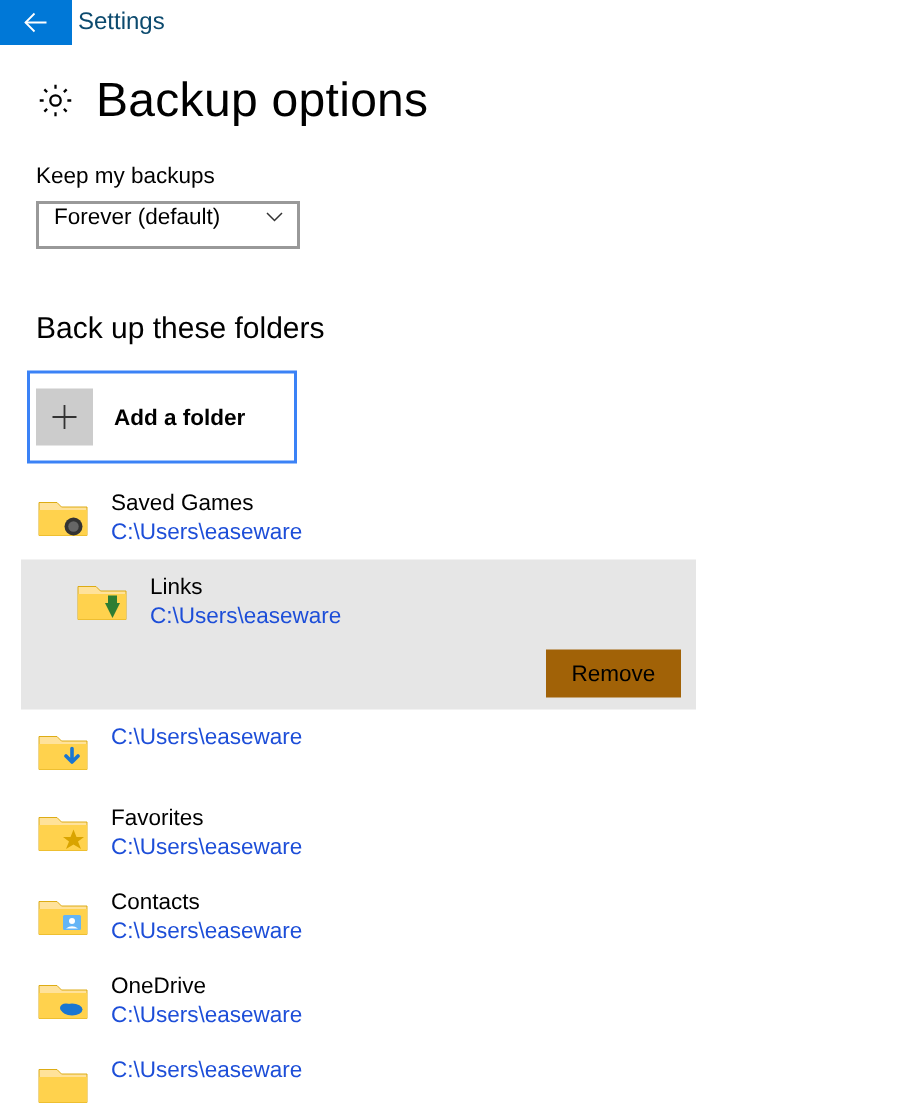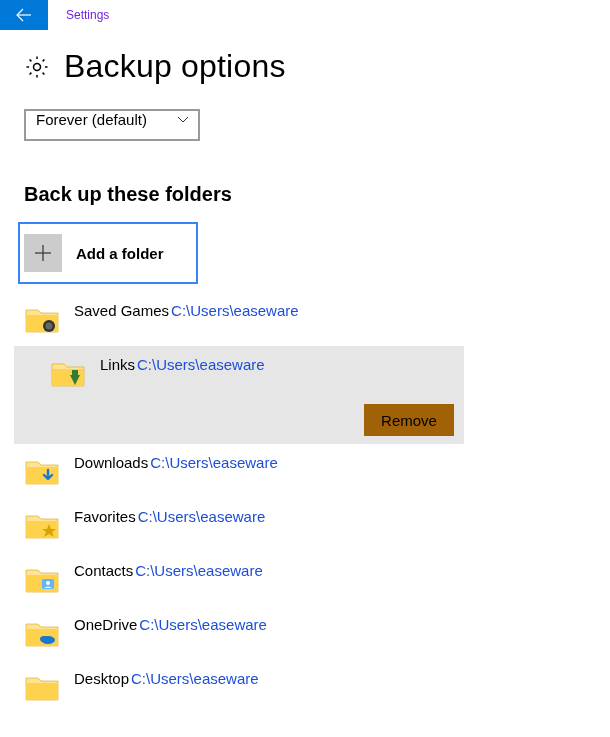--- a/index.html
+++ b/index.html
@@ -21,23 +21,23 @@
       width: 48px;
       height: 30px;
       background: #0078d7;
       display: flex;
       align-items: center;
       justify-content: center;
       cursor: pointer;
     }
     .back-button svg { stroke: #ffffff; }
     .title-text {
-      font-size: 12px;
-      margin-left: 18px;
-      color: #6d28d9;
+      font-size: 16px;
+      margin-left: 4px;
+      color: #0c4a6e;
     }
     .content {
       padding: 18px 24px 0 24px;
     }
     .page-header {
       display: flex;
       align-items: center;
       gap: 14px;
       margin-bottom: 24px;
     }
@@ -59,21 +59,21 @@
       align-items: center;
       justify-content: space-between;
       padding: 0 8px 12px 10px;
       font-size: 15px;
       cursor: pointer;
       text-align: right;
     }
     .dropdown svg { display: block; }
     .section-title {
       font-size: 20px;
-      font-weight: 700;
+      font-weight: 400;
       margin-top: 42px;
       margin-bottom: 16px;
     }
     .add-row {
       display: flex;
       align-items: center;
       gap: 14px;
       padding: 6px 0;
       cursor: pointer;
     }
@@ -116,21 +116,21 @@
     .folder-icon {
       width: 36px;
       height: 32px;
       position: relative;
       flex-shrink: 0;
       margin-top: 2px;
     }
     .folder-icon svg { position: absolute; top: 0; left: 0; }
     .folder-text {
       display: flex;
-      flex-direction: row;
+      flex-direction: column;
       gap: 2px;
     }
     .folder-name {
       font-size: 15px;
       color: #000000;
     }
     .folder-path {
       font-size: 15px;
       color: #1d4ed8;
     }
@@ -165,20 +165,21 @@
   <div class="page-header">
     <span class="gear">
       <svg width="26" height="26" viewBox="0 0 24 24" fill="none" stroke="#000" stroke-width="1.4">
         <circle cx="12" cy="12" r="3.2"></circle>
         <path d="M12 2.3v2.4M12 19.3v2.4M21.7 12h-2.4M4.7 12H2.3M18.86 5.14l-1.7 1.7M6.84 17.16l-1.7 1.7M18.86 18.86l-1.7-1.7M6.84 6.84l-1.7-1.7"></path>
       </svg>
     </span>
     <h1 class="page-title">Backup options</h1>
   </div>
 
+  <div class="field-label">Keep my backups</div>
   <div class="dropdown">
     <span>Forever (default)</span>
     <svg width="14" height="14" viewBox="0 0 14 14" fill="none" stroke="#333" stroke-width="1">
       <polyline points="2,5 7,10 12,5"></polyline>
     </svg>
   </div>
 
   <h2 class="section-title">Back up these folders</h2>
 
   <div class="highlight-box">
@@ -228,21 +229,20 @@
 
     <div class="folder-item">
       <div class="folder-icon">
         <svg width="36" height="32" viewBox="0 0 36 32">
           <path d="M2 6 L14 6 L17 9 L34 9 L34 28 L2 28 Z" fill="#ffe29a" stroke="#d9a400" stroke-width="0.6"></path>
           <path d="M2 11 L34 11 L34 28 L2 28 Z" fill="#ffd24d"></path>
           <path d="M24 14 L24 22 M20 19 L24 23 L28 19" stroke="#1976d2" stroke-width="2.4" fill="none" stroke-linecap="round" stroke-linejoin="round"></path>
         </svg>
       </div>
       <div class="folder-text">
-        <span class="folder-name">Downloads</span>
         <span class="folder-path">C:\Users\easeware</span>
       </div>
     </div>
 
     <div class="folder-item">
       <div class="folder-icon">
         <svg width="36" height="32" viewBox="0 0 36 32">
           <path d="M2 6 L14 6 L17 9 L34 9 L34 28 L2 28 Z" fill="#ffe29a" stroke="#d9a400" stroke-width="0.6"></path>
           <path d="M2 11 L34 11 L34 28 L2 28 Z" fill="#ffd24d"></path>
           <path d="M25 14 L27 19 L32 19 L28 22 L30 27 L25 24 L20 27 L22 22 L18 19 L23 19 Z" fill="#d9a400"></path>
@@ -286,20 +286,19 @@
     </div>
 
     <div class="folder-item">
       <div class="folder-icon">
         <svg width="36" height="32" viewBox="0 0 36 32">
           <path d="M2 6 L14 6 L17 9 L34 9 L34 28 L2 28 Z" fill="#ffe29a" stroke="#d9a400" stroke-width="0.6"></path>
           <path d="M2 11 L34 11 L34 28 L2 28 Z" fill="#ffd24d"></path>
         </svg>
       </div>
       <div class="folder-text">
-        <span class="folder-name">Desktop</span>
         <span class="folder-path">C:\Users\easeware</span>
       </div>
     </div>
 
   </div>
 
 </div>
 
 </body></html>

